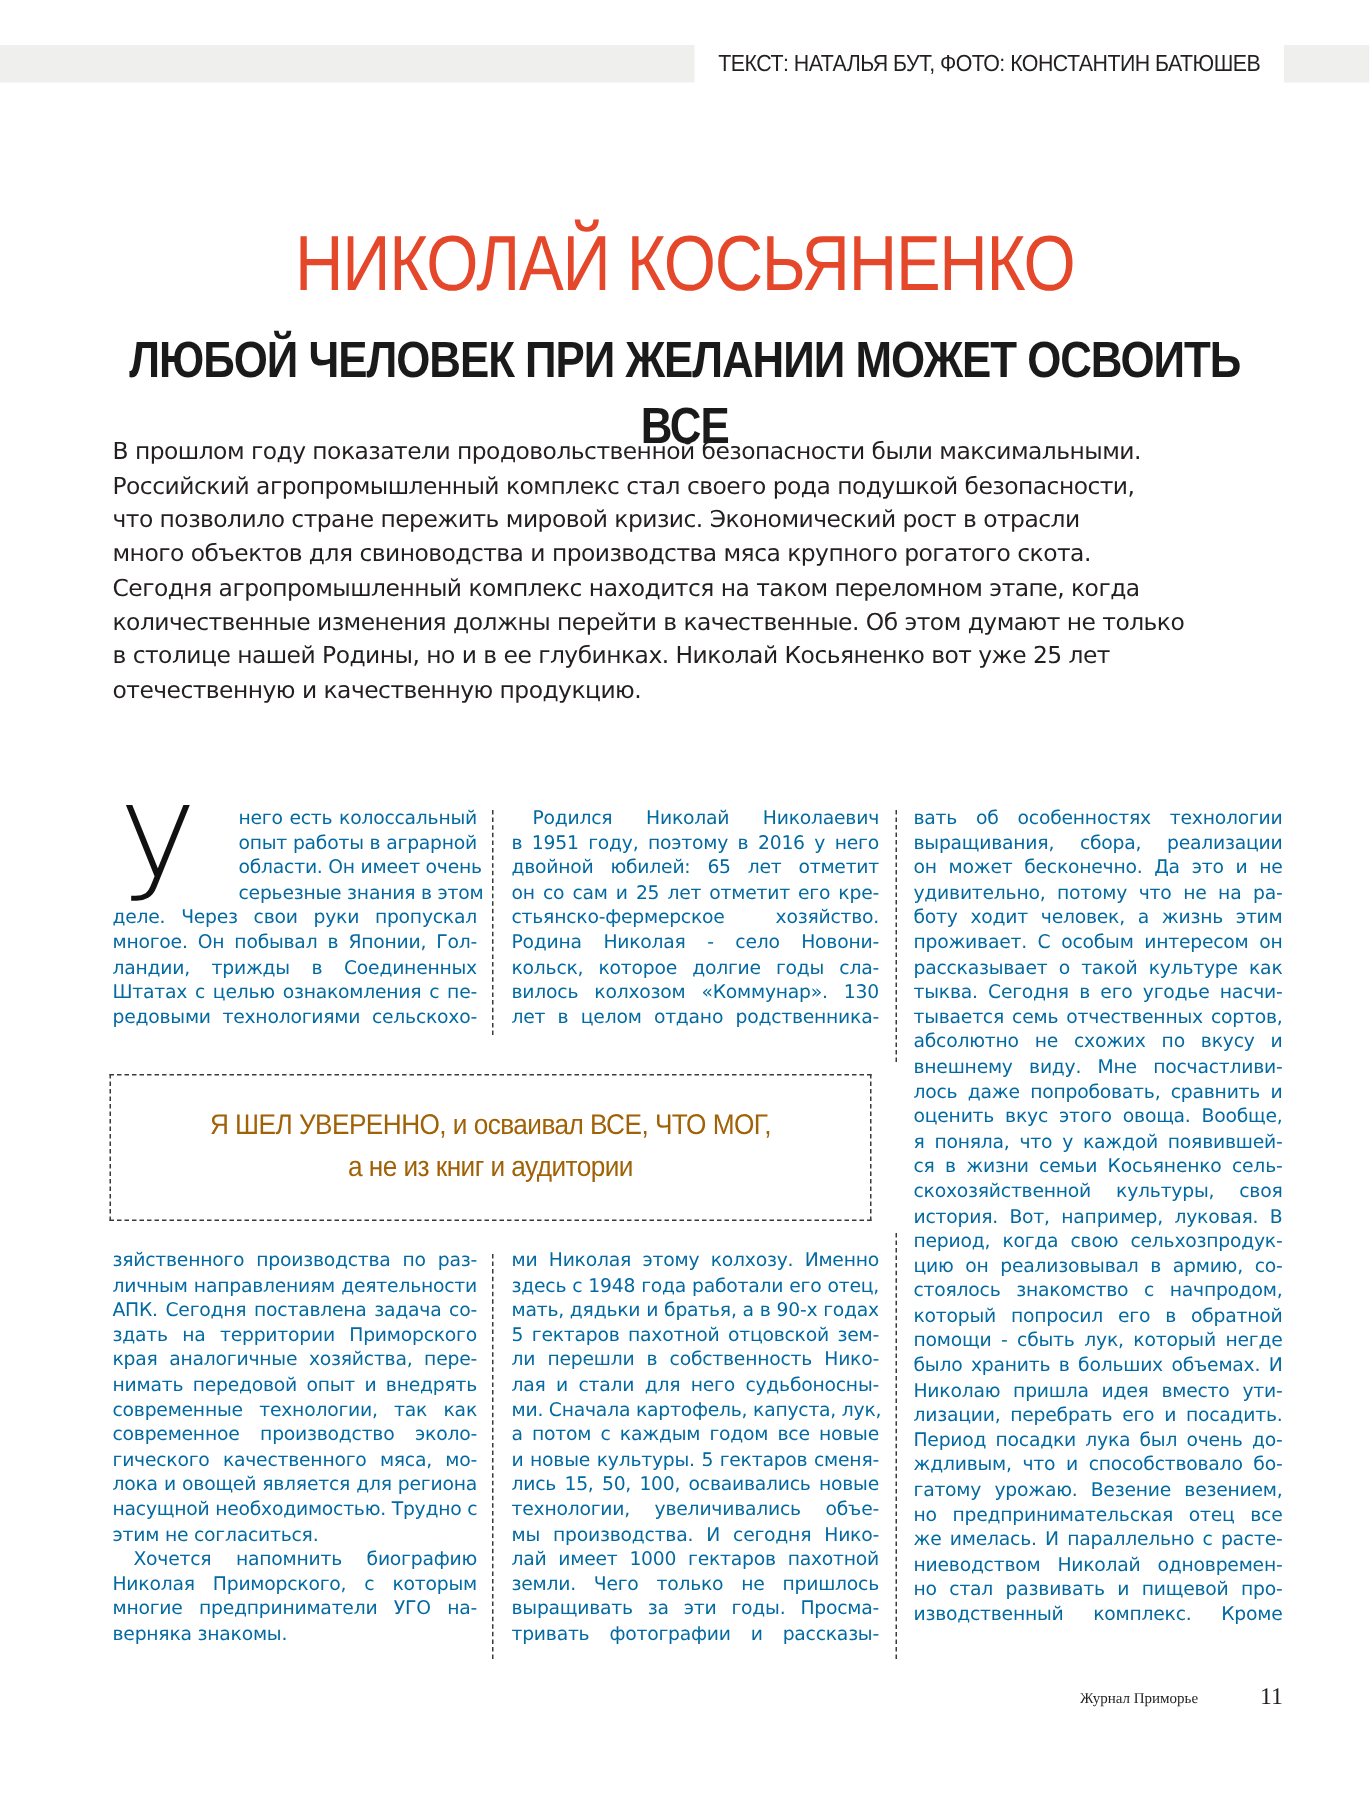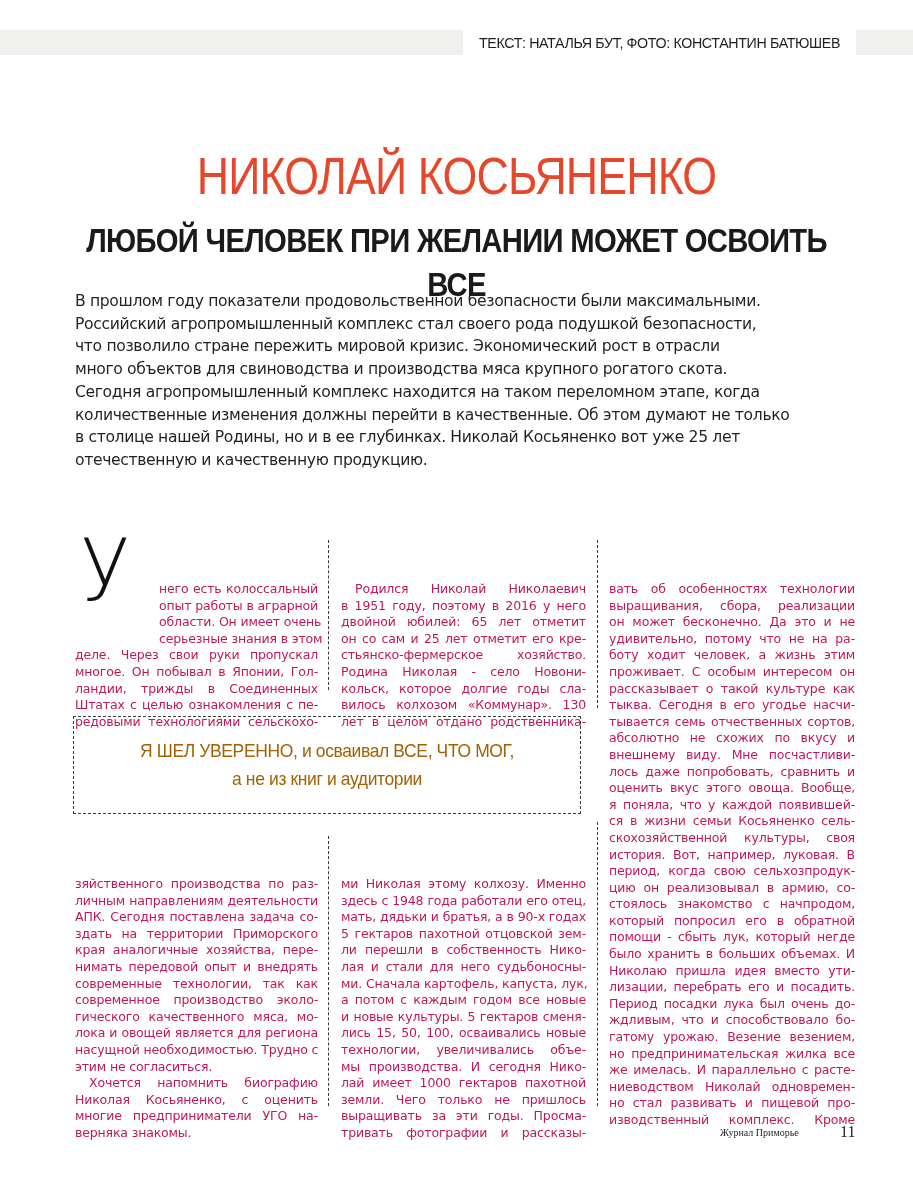--- a/index.html
+++ b/index.html
@@ -22,21 +22,21 @@
     line-height: 44px; transform: scaleX(0.86); transform-origin: center; }
 
   
   .lead { position: absolute; left: 75px; top: 290px; width: 763px; text-align: left;
     font-family: "DejaVu Sans", sans-serif; font-size: 15.6px; line-height: 22.7px; color: #231f20;
     letter-spacing: -0.35px; }
   .lead span { display: block; white-space: nowrap; }
 
   
   .col { position: absolute; font-family: "DejaVu Sans", sans-serif; font-size: 12.5px;
-    line-height: 16.6px; color: #be185d; text-align: justify; letter-spacing: -0.15px; margin-top: 44px; }
+    line-height: 16.6px; color: #0369a1; text-align: justify; letter-spacing: -0.15px; }
   .col .ln { display: block; white-space: nowrap; text-align-last: justify; height: 16.6px; overflow: visible; }
   .col .ln.last { text-align-last: left; }
   .col .ln.indent { padding-left: 14px; }
 
   .col1-top { left: 75px; top: 537px; width: 243px; }
   .col1-top .ln.dc { padding-left: 84px; }
   .dropcap { position: absolute; left: 79px; top: 530px; font-family: "DejaVu Sans", sans-serif;
     font-size: 86px; line-height: 80px; color: #111; font-weight: 300; transform: scaleX(0.95); }
 
   .col2-top { left: 341px; top: 537px; width: 245px; }
@@ -130,21 +130,21 @@
     <span class="ln">цию он реализовывал в армию, со-</span>
     <span class="ln">стоялось знакомство с начпродом,</span>
     <span class="ln">который попросил его в обратной</span>
     <span class="ln">помощи - сбыть лук, который негде</span>
     <span class="ln">было хранить в больших объемах. И</span>
     <span class="ln">Николаю пришла идея вместо ути-</span>
     <span class="ln">лизации, перебрать его и посадить.</span>
     <span class="ln">Период посадки лука был очень до-</span>
     <span class="ln">ждливым, что и способствовало бо-</span>
     <span class="ln">гатому урожаю. Везение везением,</span>
-    <span class="ln">но предпринимательская жилка все</span>
+    <span class="ln">но предпринимательская отец все</span>
     <span class="ln">же имелась. И параллельно с расте-</span>
     <span class="ln">ниеводством Николай одновремен-</span>
     <span class="ln">но стал развивать и пищевой про-</span>
     <span class="ln">изводственный комплекс. Кроме</span>
   </div>
 
 <div class="quote-box"></div>
 <div class="quote-text">
   <span>Я ШЕЛ УВЕРЕННО, и осваивал ВСЕ, ЧТО МОГ,</span>
   <span>а не из книг и аудитории</span>
@@ -157,21 +157,21 @@
     <span class="ln">здать на территории Приморского</span>
     <span class="ln">края аналогичные хозяйства, пере-</span>
     <span class="ln">нимать передовой опыт и внедрять</span>
     <span class="ln">современные технологии, так как</span>
     <span class="ln">современное производство эколо-</span>
     <span class="ln">гического качественного мяса, мо-</span>
     <span class="ln">лока и овощей является для региона</span>
     <span class="ln">насущной необходимостью. Трудно с</span>
     <span class="ln last">этим не согласиться.</span>
     <span class="ln indent">Хочется напомнить биографию</span>
-    <span class="ln">Николая Косьяненко, с оценить</span>
+    <span class="ln">Николая Приморского, с которым</span>
     <span class="ln">многие предприниматели УГО на-</span>
     <span class="ln last">верняка знакомы.</span>
   </div>
 
 <div class="col col2-bot" id="col2bot">
     <span class="ln">ми Николая этому колхозу. Именно</span>
     <span class="ln">здесь с 1948 года работали его отец,</span>
     <span class="ln">мать, дядьки и братья, а в 90-х годах</span>
     <span class="ln">5 гектаров пахотной отцовской зем-</span>
     <span class="ln">ли перешли в собственность Нико-</span>

